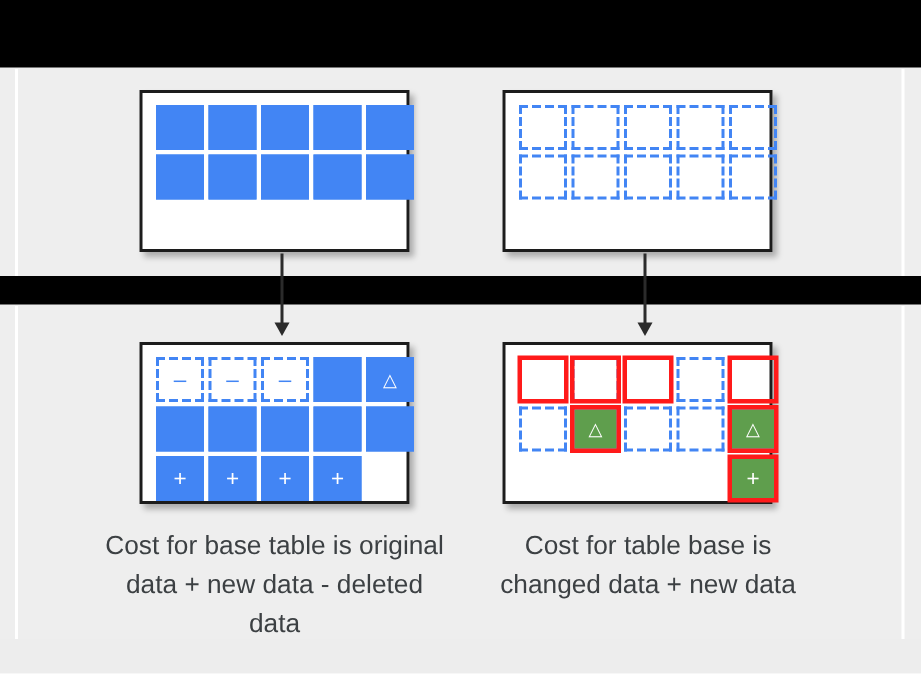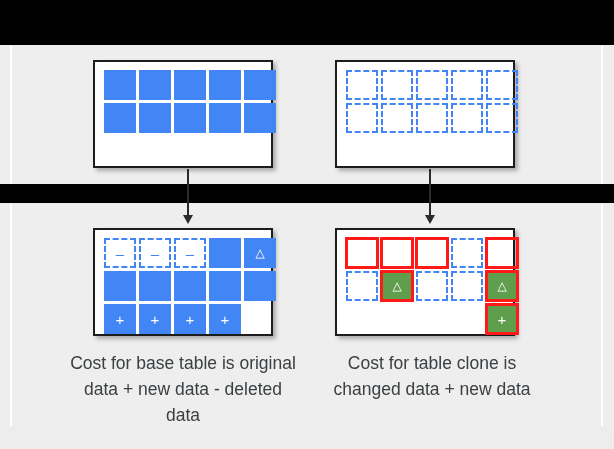--- a/index.html
+++ b/index.html
@@ -254,15 +254,15 @@
         <div class="cell empty"></div>
         <div class="cell empty"></div>
         <div class="cell empty"></div>
         <div class="cell green marked">
           <span class="glyph plus">+</span>
         </div>
       </div>
   </div>
 
   <div class="caption" id="caption-base">Cost for base table is original data + new data - deleted data</div>
-  <div class="caption" id="caption-clone">Cost for table clone is changed data + new data</div>
+  <div class="caption" id="caption-clone">Cost for table base is changed data + new data</div>
 
 </div>
 
 </body></html>

